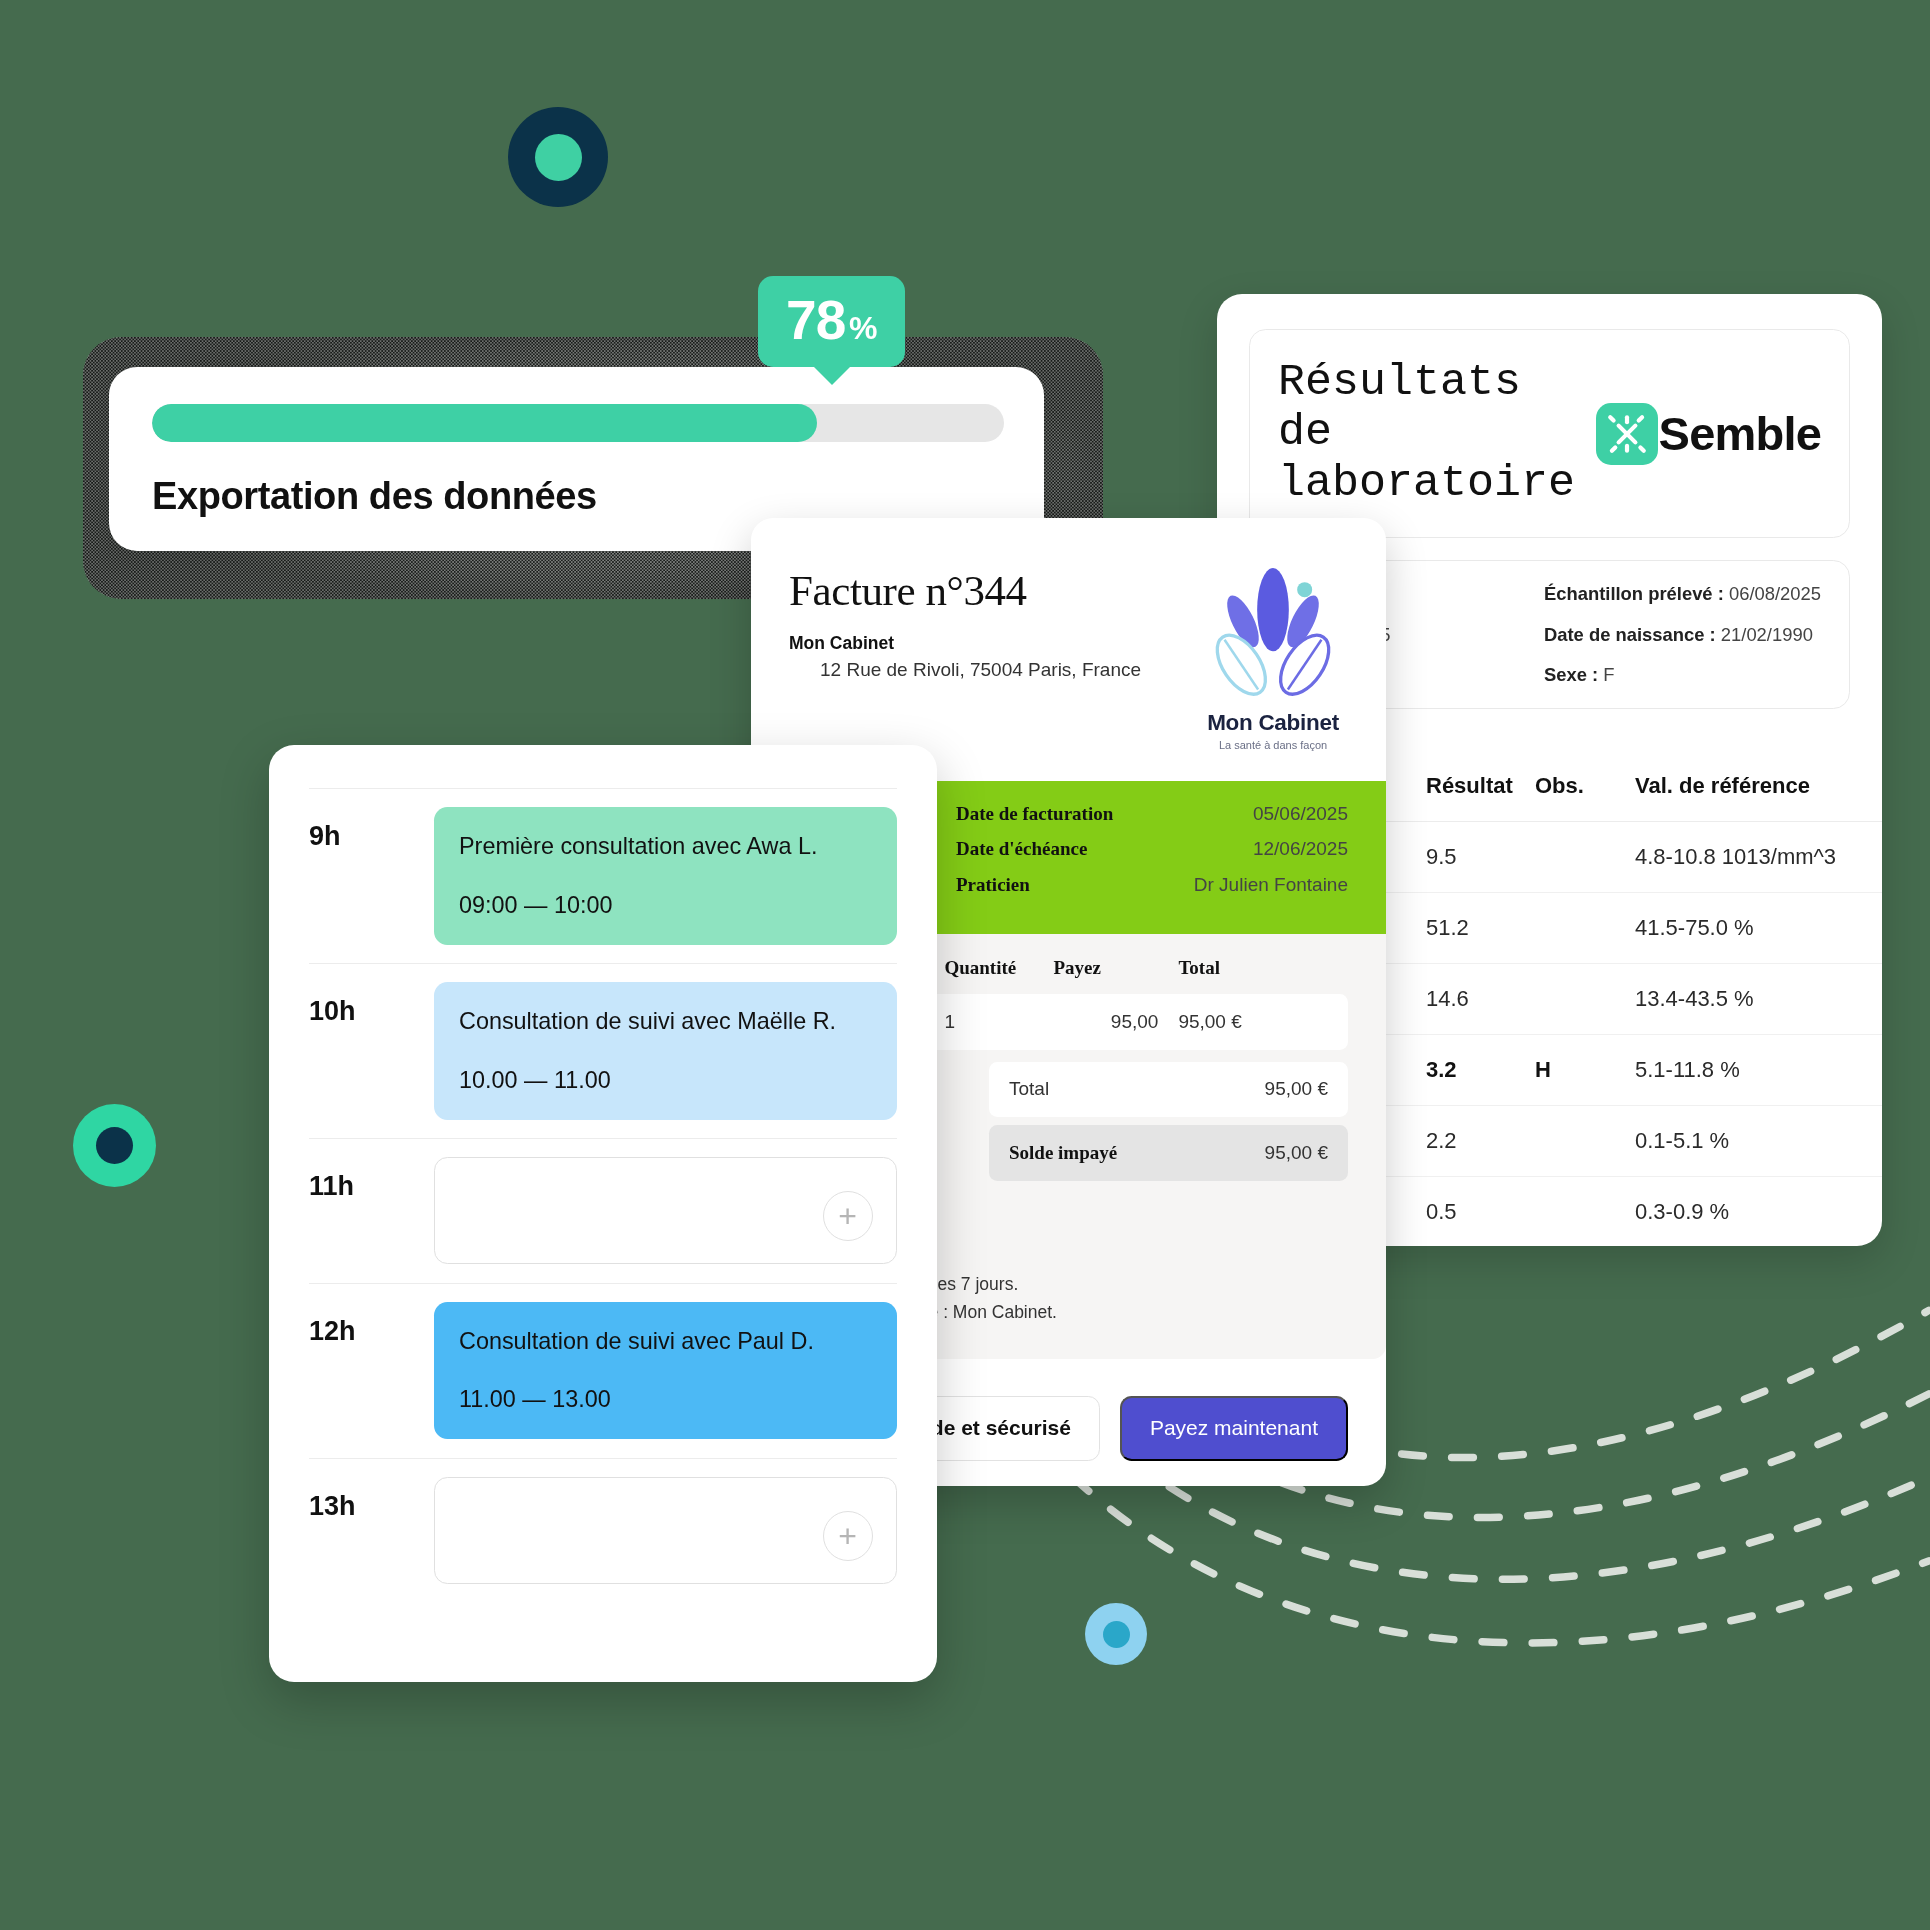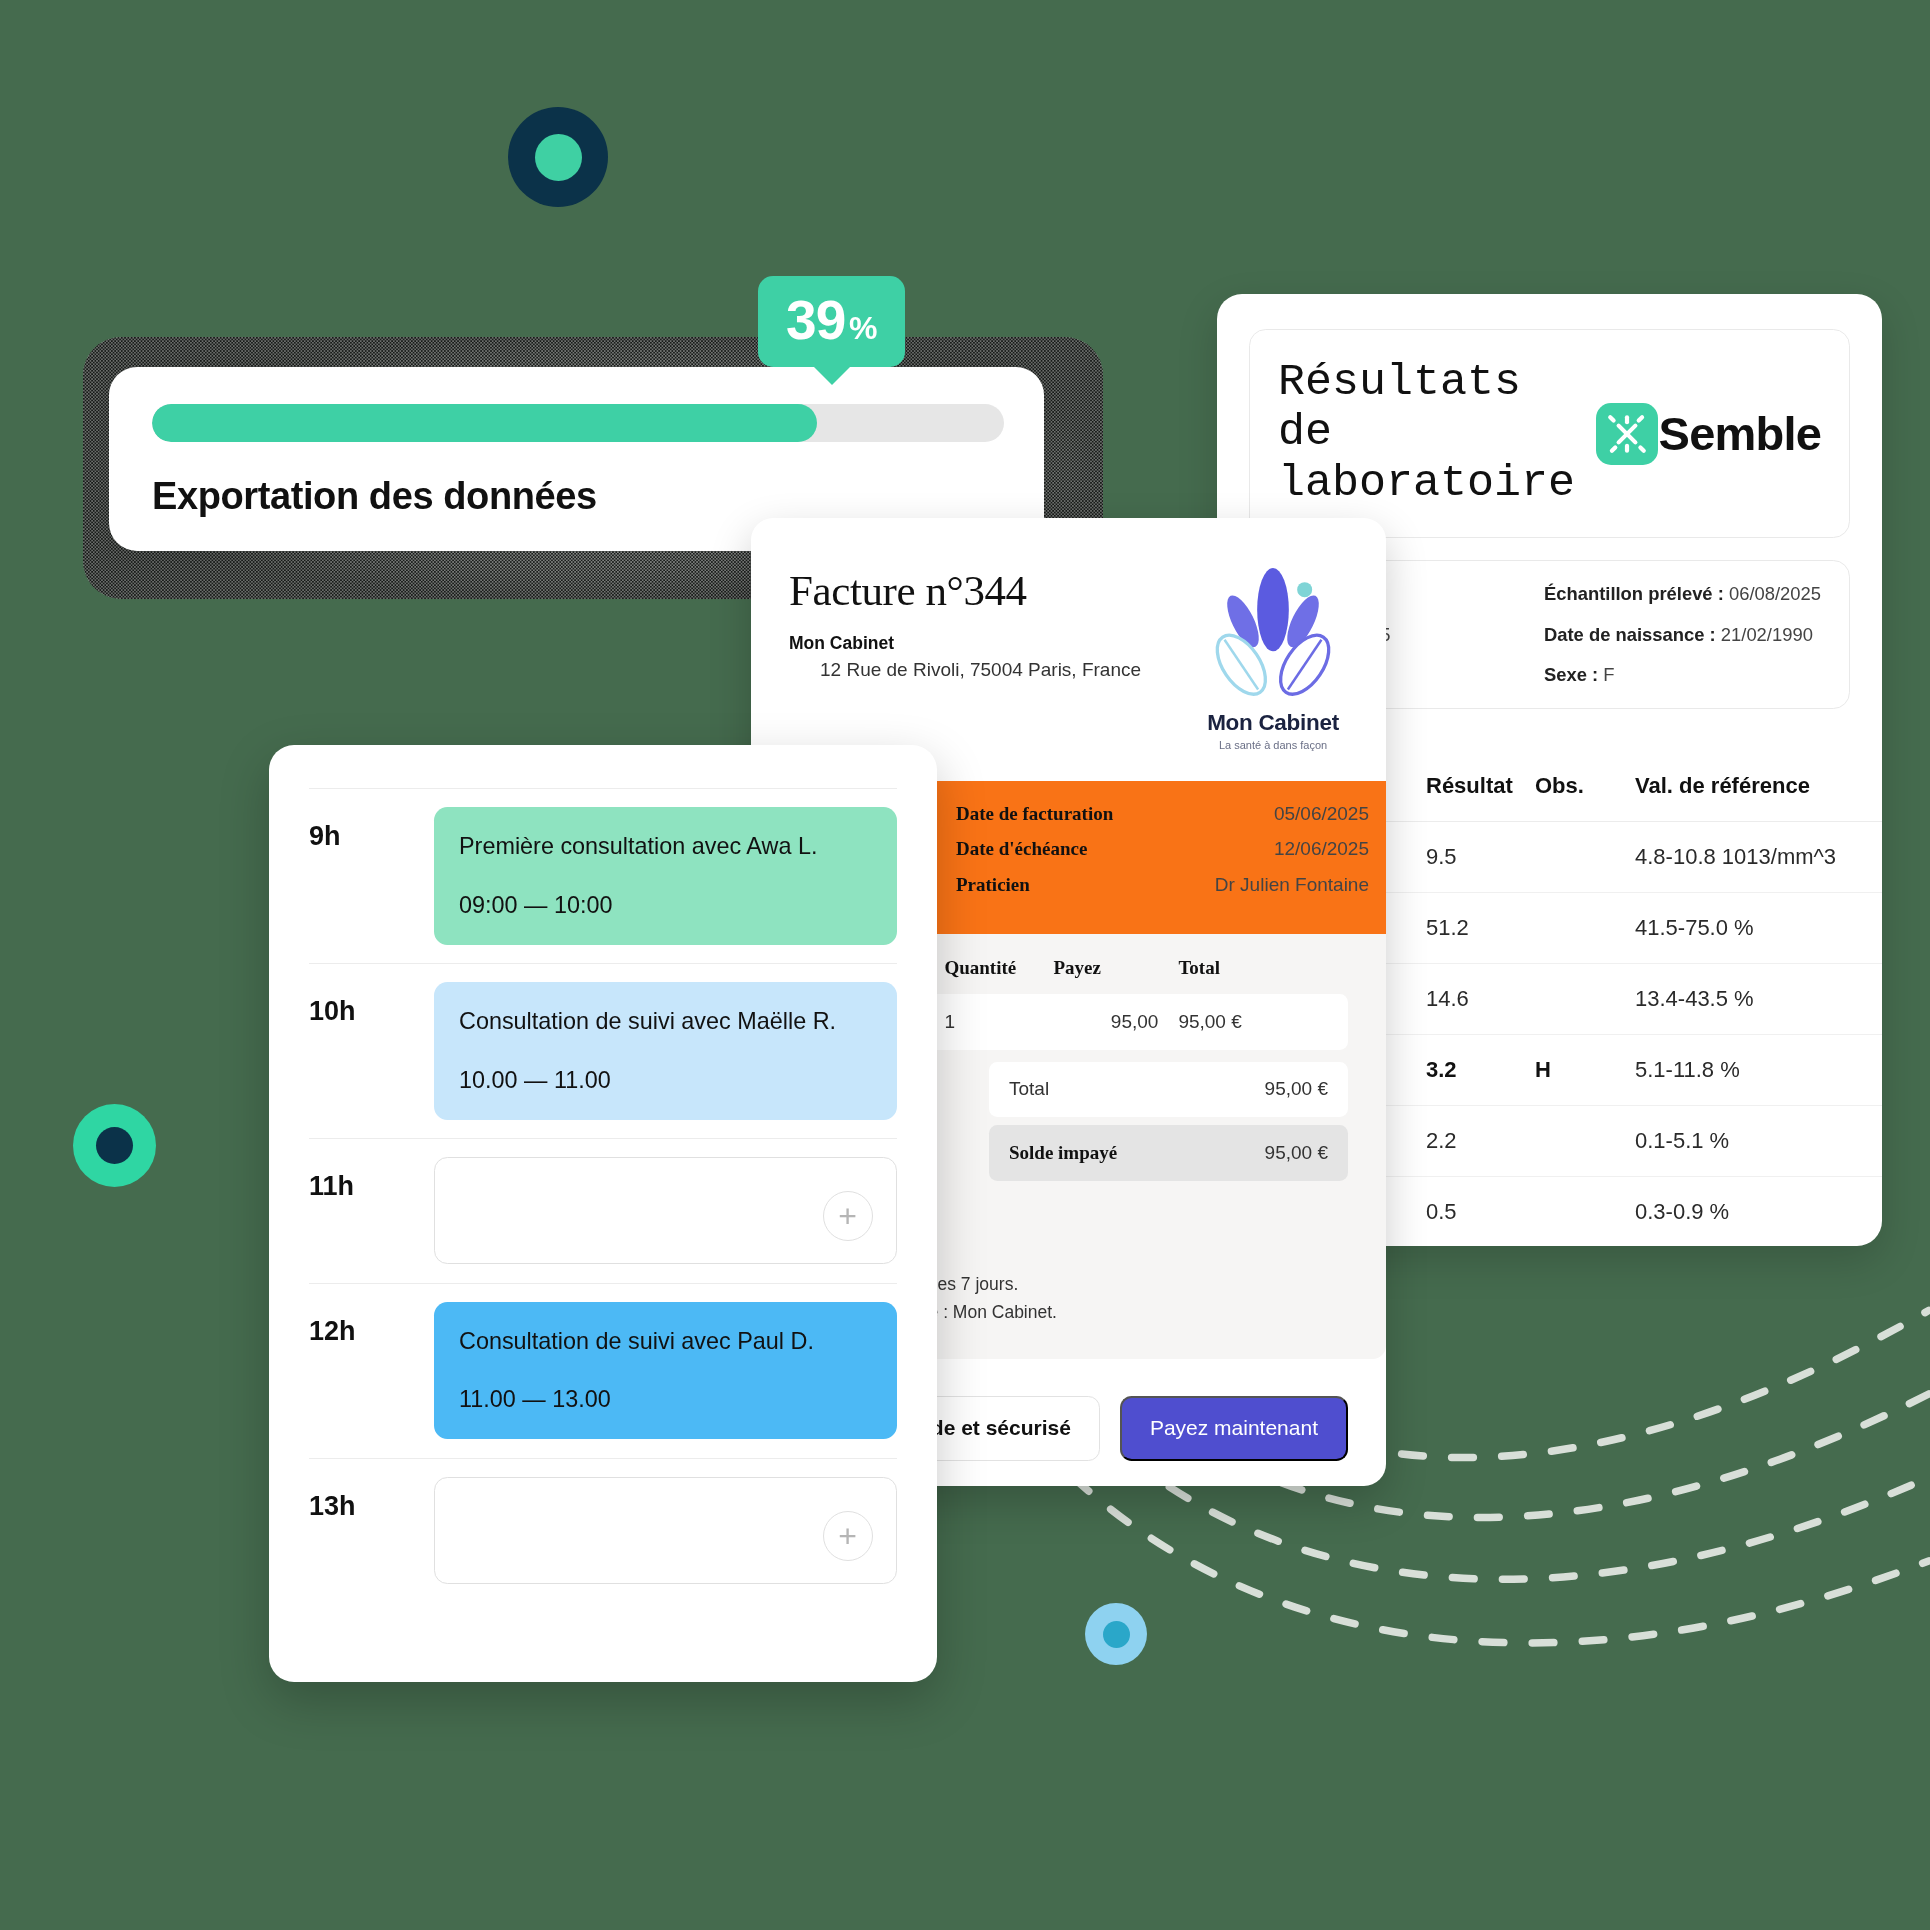--- a/index.html
+++ b/index.html
@@ -111,21 +111,21 @@
     box-shadow: 0 16.7px 43px rgba(0,0,0,.20);
   }
   #inv-head { padding: 48px 38px 30px 38px; display: flex; justify-content: space-between; align-items: flex-start; }
   #inv-title { font-family: "Liberation Serif", serif; font-size: 43px; color: #111; letter-spacing: -0.4px; }
   #inv-org { margin-top: 18.4px; font-size: 17.5px; font-weight: 700; color: #111; }
   #inv-addr { margin-top: 5px; font-size: 19px; color: #333; margin-left: 31px; }
   .mc-logo { text-align: center; }
   .mc-name { margin-top: 6.7px; font-size: 22.5px; font-weight: 700; color: #1b2340; letter-spacing: -0.3px; }
   .mc-tag { margin-top: 3.3px; font-size: 11px; color: #6a6f86; }
 
-  #inv-meta { background: #f97316; padding: 22px 17px 25px 38px; display: flex; }
+  #inv-meta { background: #84cc16; padding: 22px 38px 25px 38px; display: flex; }
   #inv-meta .left { width: 167px; font-size: 18.4px; color: #444; display:flex; align-items:center; }
   #inv-meta .right { flex: 1; }
   .kv { display: flex; justify-content: space-between; margin-bottom: 13.4px; }
   .kv .k { font-family: "Liberation Serif", serif; font-weight: 700; font-size: 19px; color: #111; }
   .kv .v { font-size: 19px; color: #444; }
 
   #inv-items { background: #f6f5f4; padding: 8.3px 38px 25px 38px; }
   .items-head { display: grid; grid-template-columns: 142px 109px 125px 1fr; padding: 15px 13.4px;
                 font-family: "Liberation Serif", serif; font-weight: 700; font-size: 19px; color: #111; }
   .items-row { display: grid; grid-template-columns: 142px 109px 125px 1fr; padding: 16.7px 13.4px;
@@ -295,21 +295,21 @@
   </div>
 
   <div id="export-shadow"></div>
   <div class="card" id="export-card">
     <div class="progress-track" style="background: rgb(230, 230, 230);">
       <div class="progress-fill" id="export-fill" style="width: 78%; background: rgb(62, 208, 165);"></div>
     </div>
     <div id="export-label">Exportation des données</div>
   </div>
   <div id="pct-badge" style="background: rgb(62, 208, 165);">
-    <span class="num">39</span>
+    <span class="num">78</span>
     <span class="sym">%</span>
   </div>
 
   <div class="card" id="invoice-card">
     <div id="inv-head">
       <div>
         <div id="inv-title">Facture n°344</div>
         <div id="inv-org">Mon Cabinet</div>
         <div id="inv-addr">12 Rue de Rivoli, 75004 Paris, France</div>
       </div>

